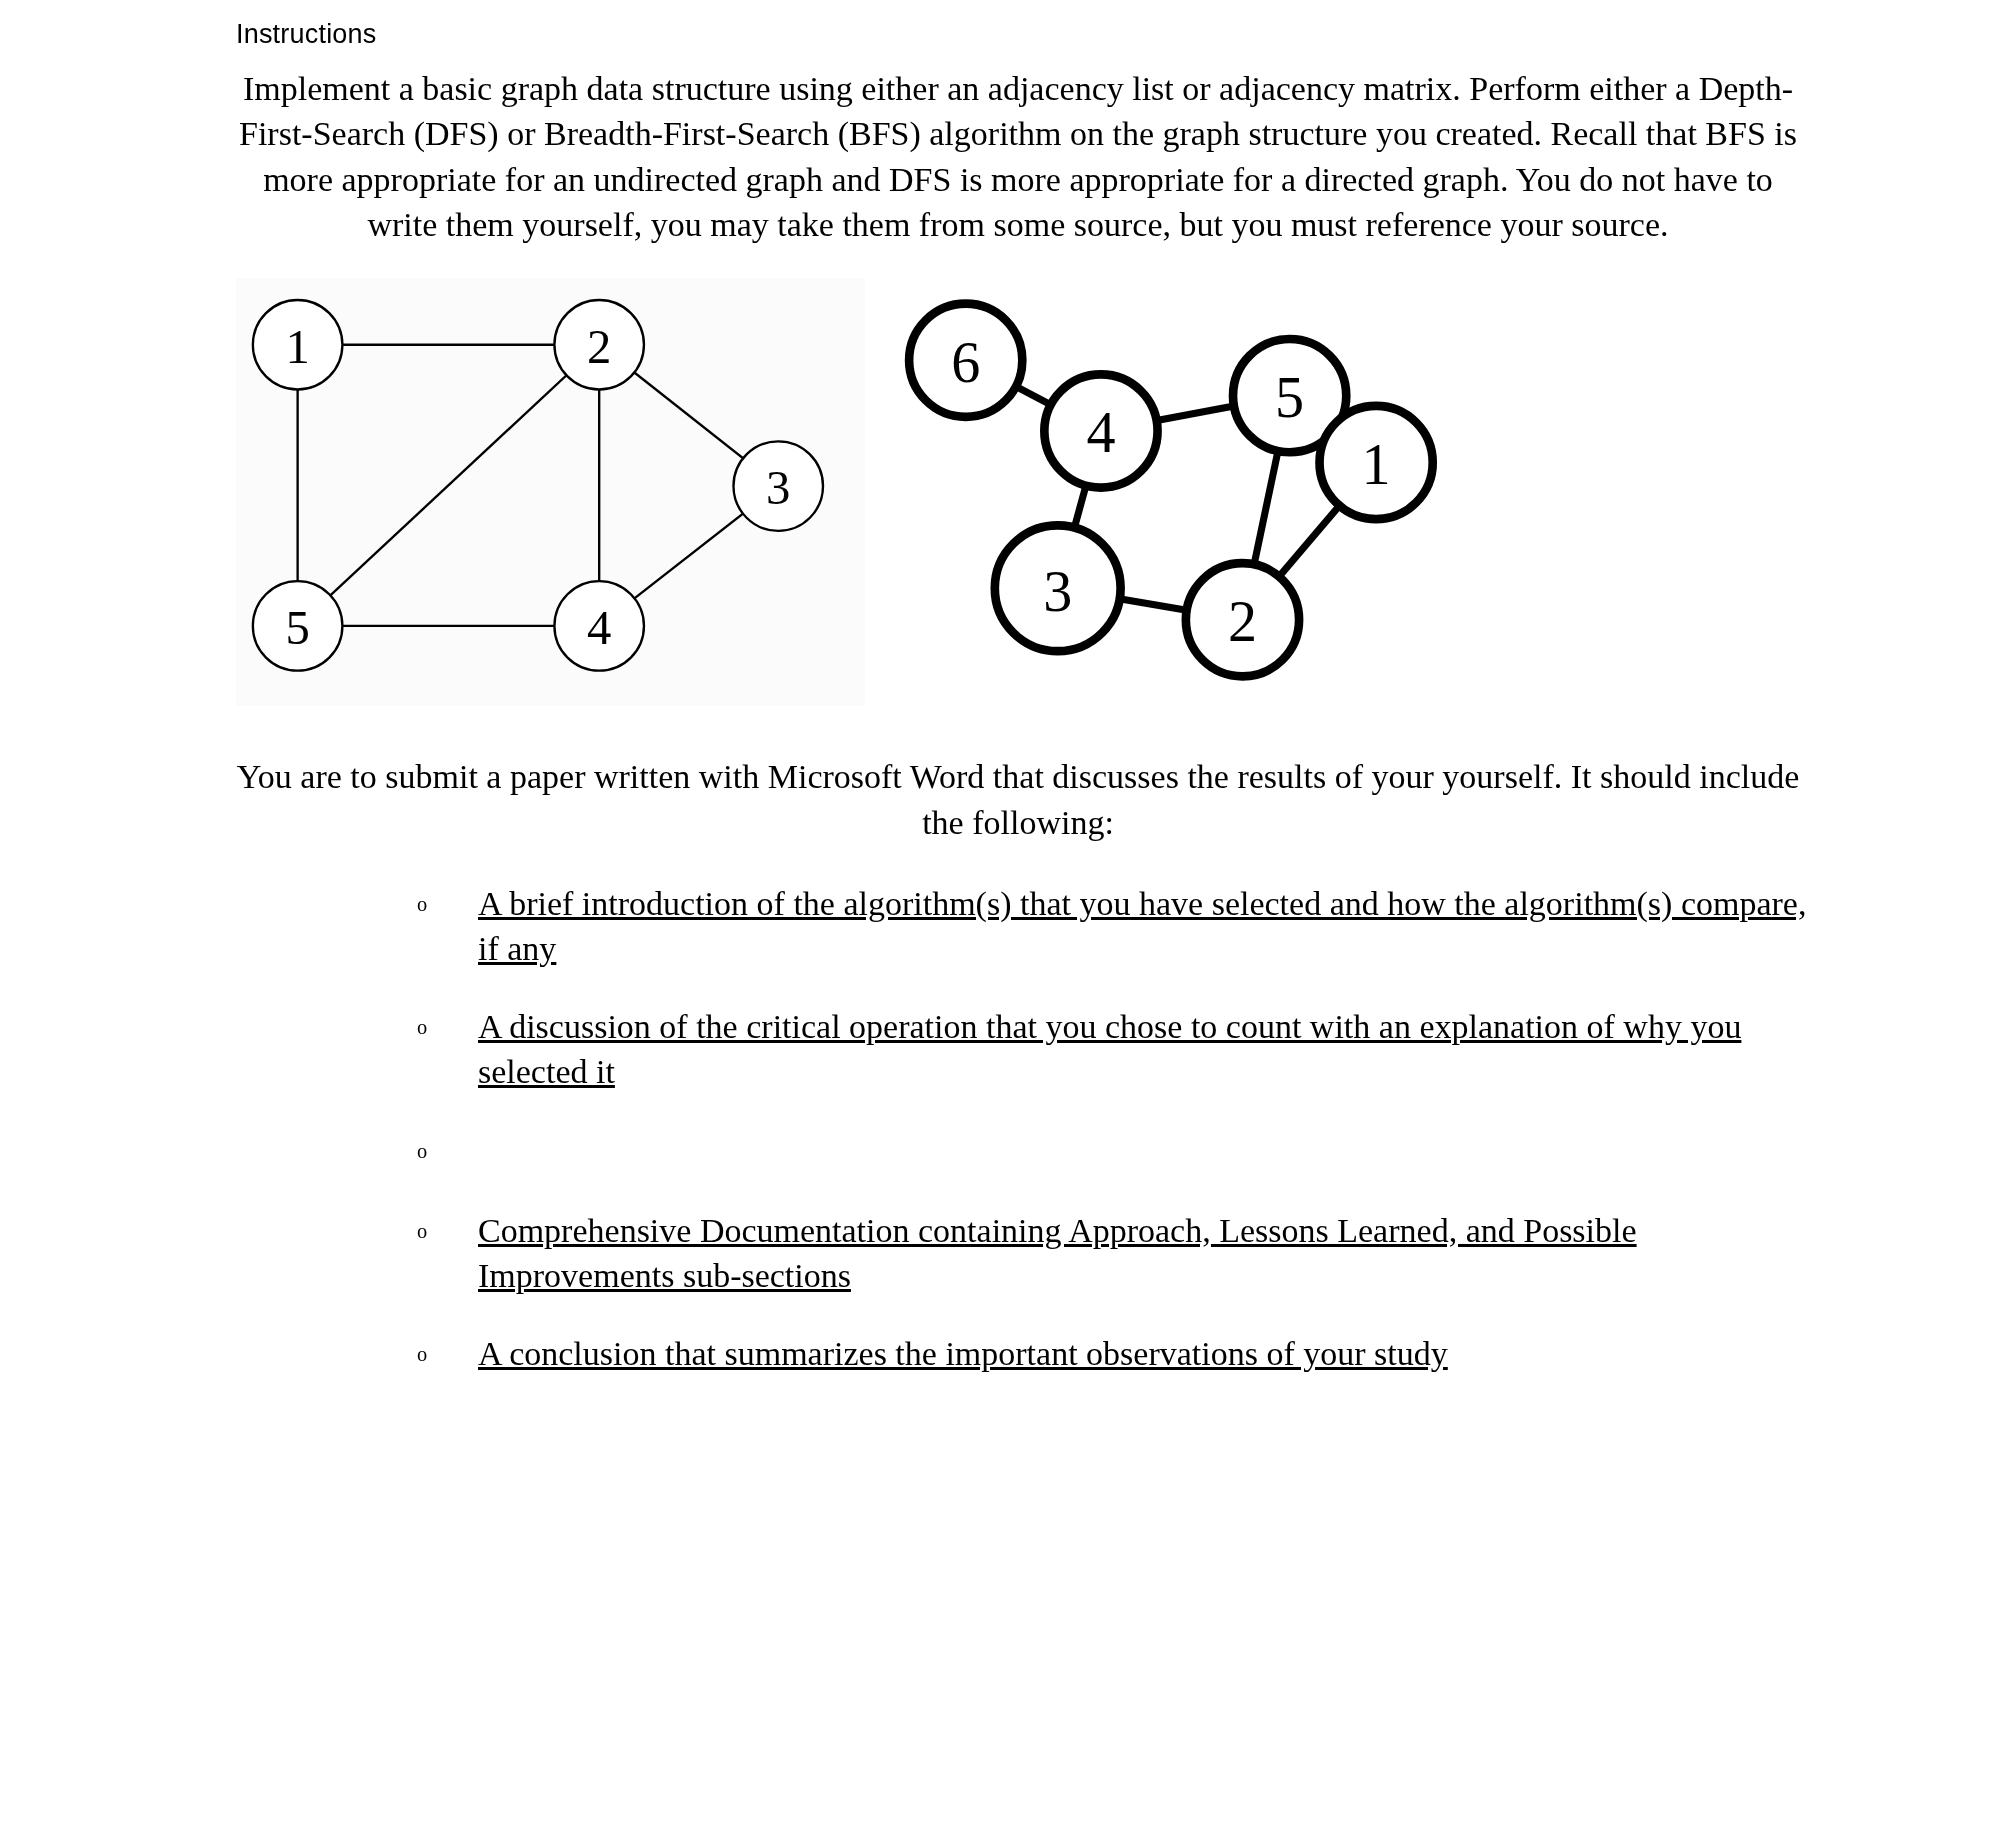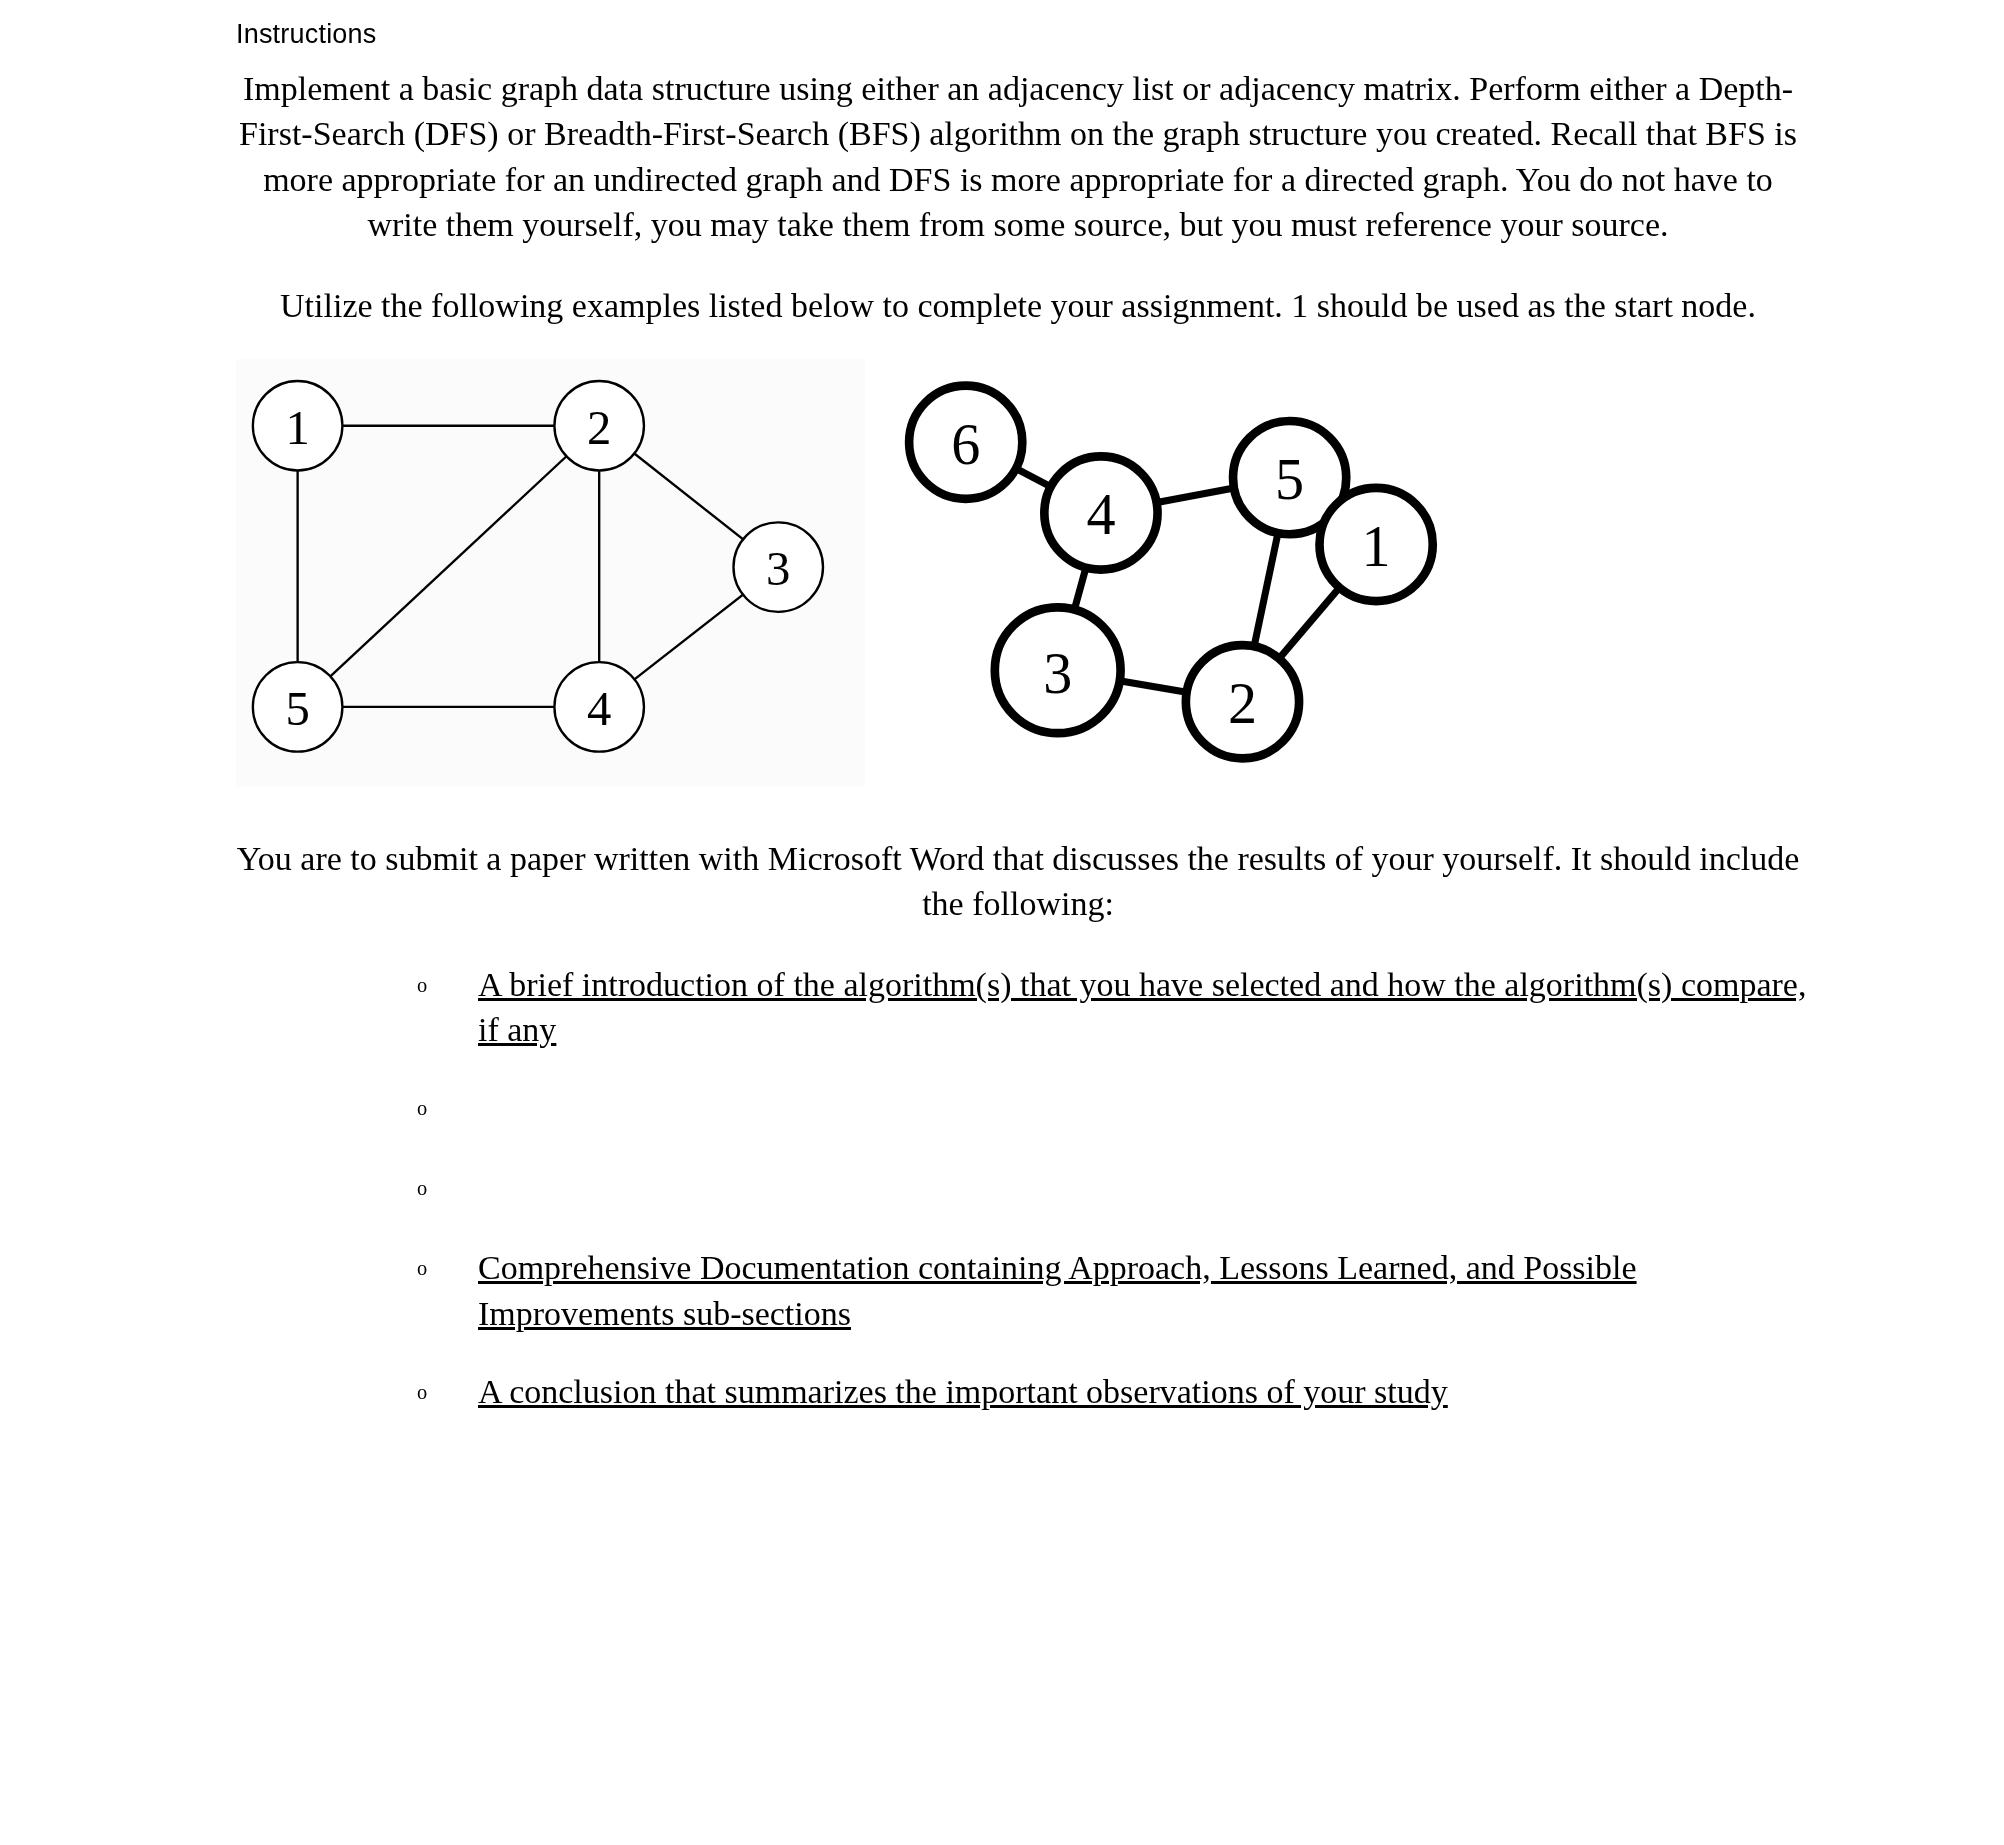--- a/index.html
+++ b/index.html
@@ -98,21 +98,20 @@
 </style>
 </head>
 <body>
 
 <div class="page">
 
   <div class="heading">Instructions</div>
 
   <p class="para">Implement a basic graph data structure using either an adjacency list or adjacency matrix. Perform either a Depth-First-Search (DFS) or Breadth-First-Search (BFS) algorithm on the graph structure you created. Recall that BFS is more appropriate for an undirected graph and DFS is more appropriate for a directed graph. You do not have to write them yourself, you may take them from some source, but you must reference your source.</p>
 
-  <p class="para spaced">Utilize the following examples listed below to complete your assignment. 1 should be used as the start node.</p>
 
   <div class="figure-wrap">
 
     <div class="fig-left">
       <svg width="629" height="428" viewBox="0 0 800 545" xmlns="http://www.w3.org/2000/svg">
         <g stroke="#000" stroke-width="3" fill="none">
           <line x1="78" y1="85" x2="462" y2="85"></line>
           <line x1="78" y1="85" x2="78" y2="443"></line>
           <line x1="462" y1="85" x2="462" y2="443"></line>
           <line x1="462" y1="85" x2="690" y2="265"></line>
@@ -171,20 +170,21 @@
 
   <p class="para">You are to submit a paper written with Microsoft Word that discusses the results of your yourself. It should include the following:</p>
 
   <ul class="bullets">
     <li class="bullet-row">
       <span class="bullet-mark">o</span>
       <span class="bullet-text">A brief introduction of the algorithm(s) that you have selected and how the algorithm(s) compare, if any</span>
     </li>
     <li class="bullet-row">
       <span class="bullet-mark">o</span>
+      <span class="bullet-text">A discussion of the critical operation that you chose to count with an explanation of why you selected it</span>
     </li>
     <li class="bullet-row">
       <span class="bullet-mark">o</span>
     </li>
     <li class="bullet-row">
       <span class="bullet-mark">o</span>
       <span class="bullet-text">Comprehensive Documentation containing Approach, Lessons Learned, and Possible Improvements sub-sections</span>
     </li>
     <li class="bullet-row">
       <span class="bullet-mark">o</span>

